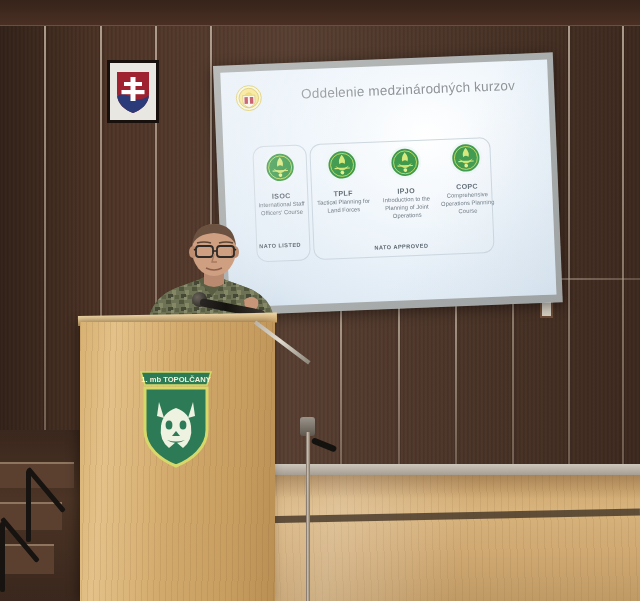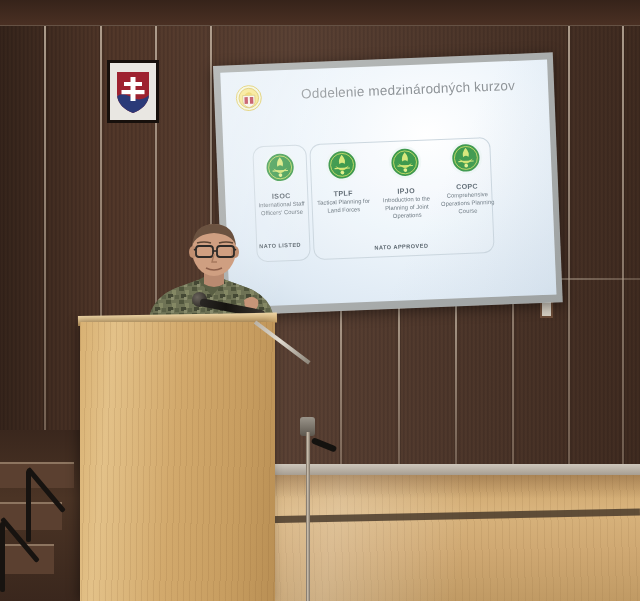--- a/index.html
+++ b/index.html
@@ -367,19 +367,40 @@
   </div>
 
   <div class="mic2-head"></div>
   <div class="mic2"></div>
 
   <div class="podium-top"></div>
   <div class="podium">
     <div class="podium-grain"></div>
   </div>
 
+  <div class="podium-crest">
+    <svg width="78" height="104" viewBox="0 0 78 104">
+
+      <path d="M4 4 H74 L70 17 H8 Z" fill="#2d7a57" stroke="#d6d96a" stroke-width="1.6"></path>
+      <text x="39" y="13.6" font-family="Liberation Sans, sans-serif" font-size="7.6" font-weight="700" fill="#f2f4da" text-anchor="middle">1. mb TOPOLČANY</text>
+
+      <path d="M8 20 H70 V62 C70 80 54 92 39 98 C24 92 8 80 8 62 Z" fill="#2d7a57" stroke="#d6d96a" stroke-width="3"></path>
+
+      <g fill="#eef2e0">
+        <path d="M22 34 L27 50 L20 48 Z"></path>
+        <path d="M56 34 L51 50 L58 48 Z"></path>
+        <path d="M39 40 Q26 44 24 58 Q22 72 32 80 L39 74 L46 80 Q56 72 54 58 Q52 44 39 40 Z"></path>
+      </g>
+      <g fill="#2d7a57">
+        <ellipse cx="32" cy="57" rx="3.4" ry="4.6"></ellipse>
+        <ellipse cx="46" cy="57" rx="3.4" ry="4.6"></ellipse>
+        <path d="M39 63 L35 68 L43 68 Z"></path>
+        <path d="M30 72 Q39 78 48 72 Q39 75 30 72Z"></path>
+      </g>
+    </svg>
+  </div>
 
   <div class="mic-boom"></div>
   <div class="mic-clamp"></div>
   <div class="mic-head"></div>
   <div class="mic-pole"></div>
 
 </div>
 
 </body></html>

